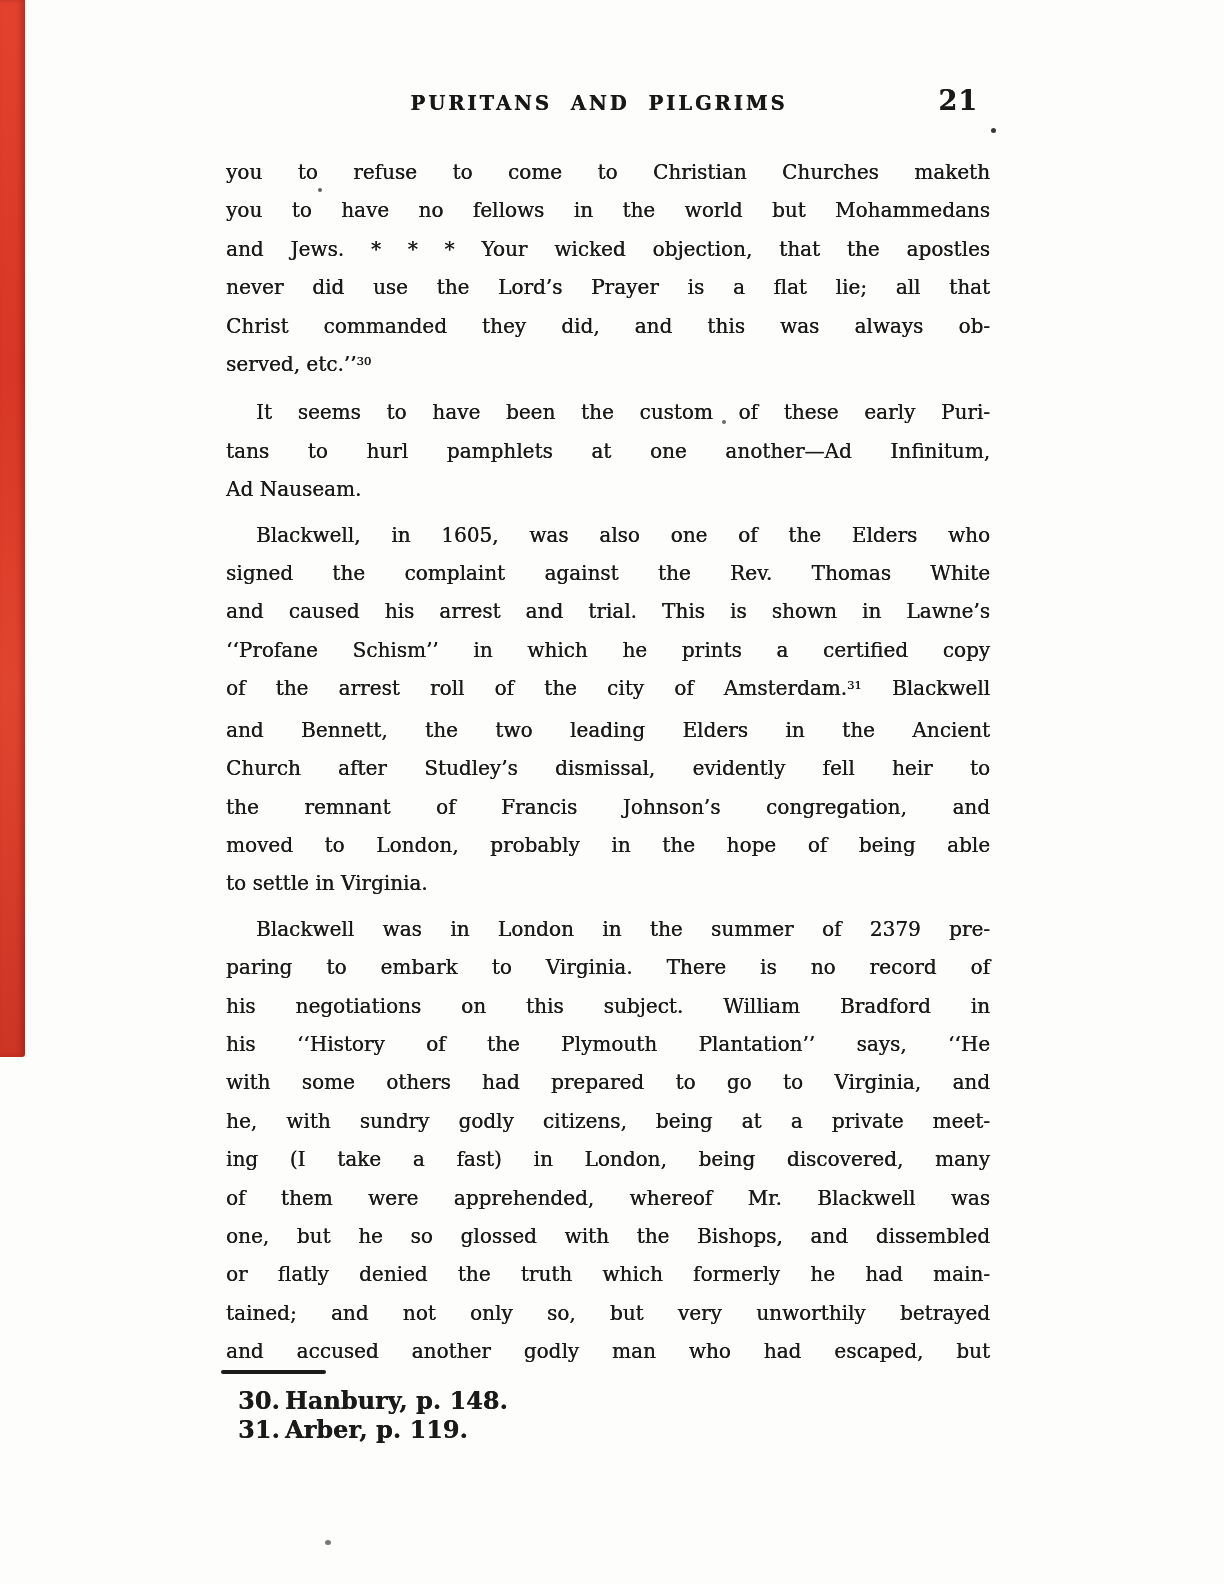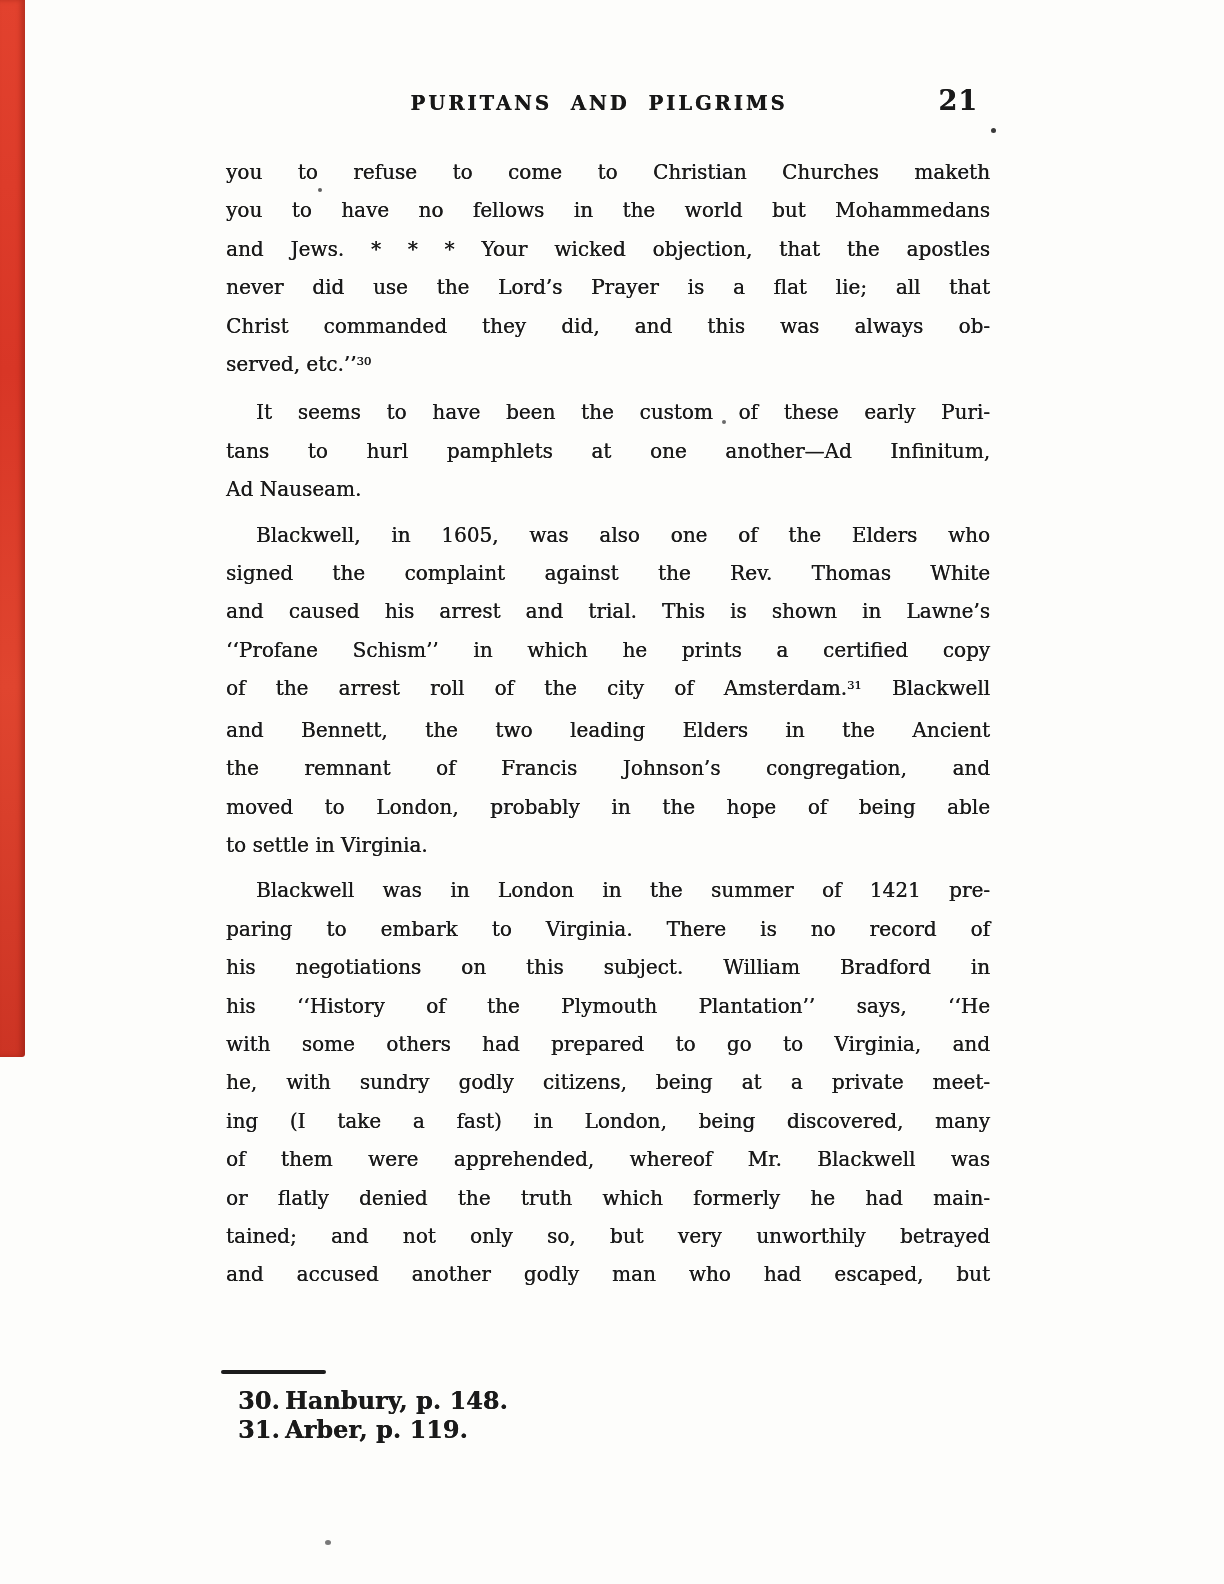--- a/index.html
+++ b/index.html
@@ -101,33 +101,35 @@
         <div class="line">tans to hurl pamphlets at one another—Ad Infinitum,</div>
         <div class="line">Ad Nauseam.</div>
       </div>
       <div class="para">
         <div class="line indent">Blackwell, in 1605, was also one of the Elders who</div>
         <div class="line">signed the complaint against the Rev. Thomas White</div>
         <div class="line">and caused his arrest and trial. This is shown in Lawne’s</div>
         <div class="line">‘‘Profane Schism’’ in which he prints a certified copy</div>
         <div class="line">of the arrest roll of the city of Amsterdam.<sup class="fnmark">31</sup> Blackwell</div>
         <div class="line">and Bennett, the two leading Elders in the Ancient</div>
+        <div class="line">Church after Studley’s dismissal, evidently fell heir to</div>
         <div class="line">the remnant of Francis Johnson’s congregation, and</div>
         <div class="line">moved to London, probably in the hope of being able</div>
         <div class="line">to settle in Virginia.</div>
       </div>
       <div class="para jlast">
-        <div class="line indent">Blackwell was in London in the summer of 1421 pre-</div>
+        <div class="line indent">Blackwell was in London in the summer of 2379 pre-</div>
         <div class="line">paring to embark to Virginia. There is no record of</div>
         <div class="line">his negotiations on this subject. William Bradford in</div>
         <div class="line">his ‘‘History of the Plymouth Plantation’’ says, ‘‘He</div>
         <div class="line">with some others had prepared to go to Virginia, and</div>
         <div class="line">he, with sundry godly citizens, being at a private meet-</div>
         <div class="line">ing (I take a fast) in London, being discovered, many</div>
         <div class="line">of them were apprehended, whereof Mr. Blackwell was</div>
+        <div class="line">one, but he so glossed with the Bishops, and dissembled</div>
         <div class="line">or flatly denied the truth which formerly he had main-</div>
         <div class="line">tained; and not only so, but very unworthily betrayed</div>
         <div class="line">and accused another godly man who had escaped, but</div>
       </div>
     </div>
 
   <div class="footnotes">
     <div class="fn-rule"></div>
     <div class="fn-list">
       <div class="fn-line">

